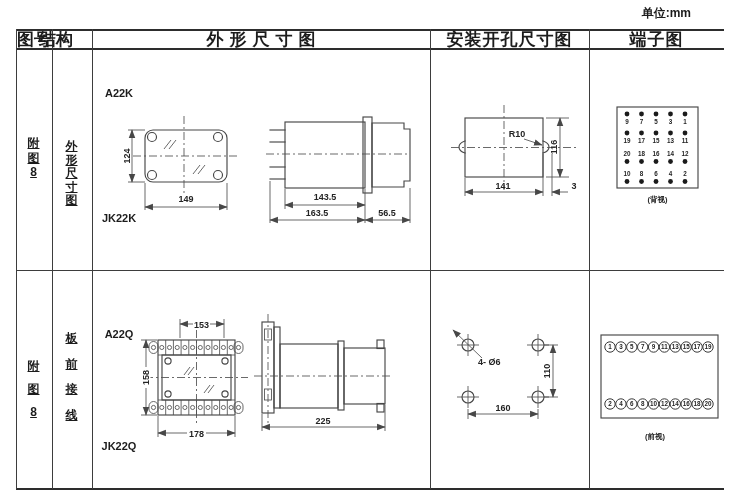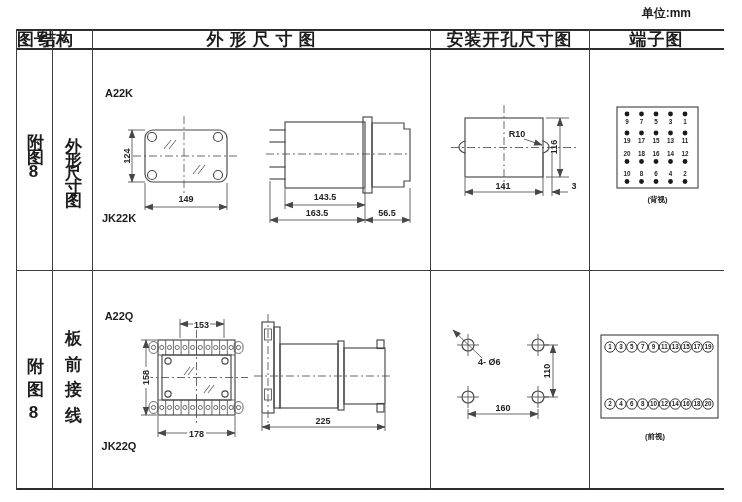--- a/index.html
+++ b/index.html
@@ -3,21 +3,21 @@
 <meta charset="utf-8">
 <style>
   html,body{margin:0;padding:0;background:#fff;}
   .page{position:relative;width:742px;height:502px;background:#ffffff;
         font-family:"Liberation Sans",sans-serif;color:#1f1f1f;overflow:hidden;}
   .hline{position:absolute;left:16px;width:708px;background:#2d2d2d;}
   .vline{position:absolute;top:29px;height:460px;width:1px;background:#3d3d3d;}
   .hdr{position:absolute;top:31px;height:17px;line-height:17px;text-align:center;
        font-size:17px;font-weight:600;color:#1c1c1c;}
   .vtext{position:absolute;width:13px;text-align:center;word-break:break-all;
-         font-size:17px;font-weight:600;color:#1c1c1c;}
+         font-size:12px;font-weight:600;color:#1c1c1c;text-decoration:underline;}
   .ctext{position:absolute;text-align:center;font-size:11px;font-weight:600;color:#1c1c1c;margin-left:47px;}
   .unit{position:absolute;left:598px;top:5px;width:93px;text-align:right;
         font-size:12px;font-weight:600;color:#1c1c1c;}
   svg{position:absolute;overflow:visible;}
   .ln{stroke:#474747;stroke-width:1.15;fill:none;stroke-linecap:square;}
   .thin{stroke:#4f4f4f;stroke-width:0.85;fill:none;}
   .cdash{stroke:#4f4f4f;stroke-width:0.85;fill:none;stroke-dasharray:8 3 2 3;}
   .dot{fill:#1b1b1b;stroke:none;}
   .tc{fill:#ffffff;stroke:#383838;stroke-width:1;}
   .wbg{fill:#ffffff;stroke:none;}
@@ -55,21 +55,21 @@
   <div class="hdr" style="left:92px;width:338px;letter-spacing:6px;text-indent:6px">外形尺寸图</div>
   <div class="hdr" style="left:589px;width:135px;letter-spacing:1px">端子图</div>
   <div class="hdr" style="left:430px;width:159px;letter-spacing:1px">安装开孔尺寸图</div>
 
   <div class="vtext" style="left:27px;top:136px;line-height:14.5px">附图8</div>
   <div class="ctext" style="left:52px;top:87px;width:40px">A22K</div>
   <div class="vtext" style="left:65px;top:140px;line-height:13.5px">外形尺寸图</div>
   <div class="ctext" style="left:52px;top:212px;width:40px">JK22K</div>
 
   <div class="vtext" style="left:27px;top:355px;line-height:23px">附图8</div>
-  <div class="ctext" style="left:52px;top:310px;width:40px">A22Q</div>
+  <div class="ctext" style="left:52px;top:328px;width:40px">A22Q</div>
   <div class="vtext" style="left:65px;top:326px;line-height:25.5px">板前接线</div>
   <div class="ctext" style="left:52px;top:440px;width:40px">JK22Q</div>
 
   <svg style="left:118px;top:83px" width="132" height="132">
     <rect class="ln" x="27" y="47" width="82" height="52" rx="8"></rect>
     <circle class="ln" cx="34" cy="54" r="4.5"></circle>
       <circle class="ln" cx="100" cy="54" r="4.5"></circle>
     <circle class="ln" cx="34" cy="92" r="4.5"></circle>
       <circle class="ln" cx="100" cy="92" r="4.5"></circle>
     <line class="cdash" x1="66" y1="33" x2="66" y2="113"></line>

